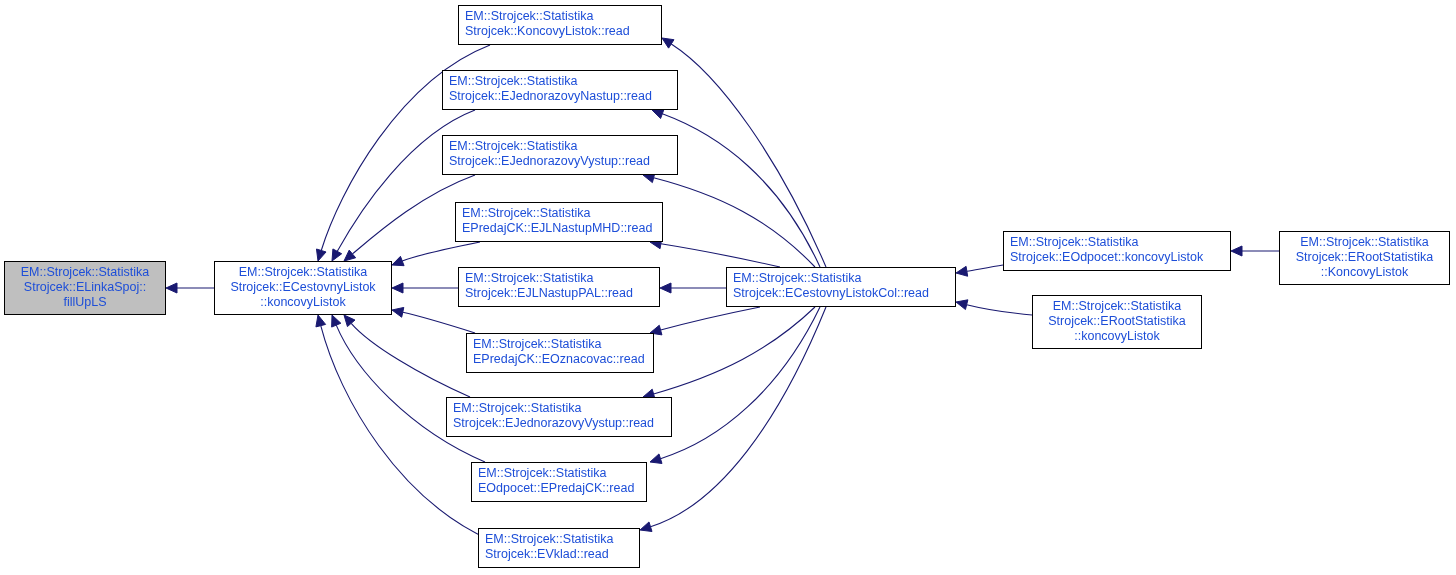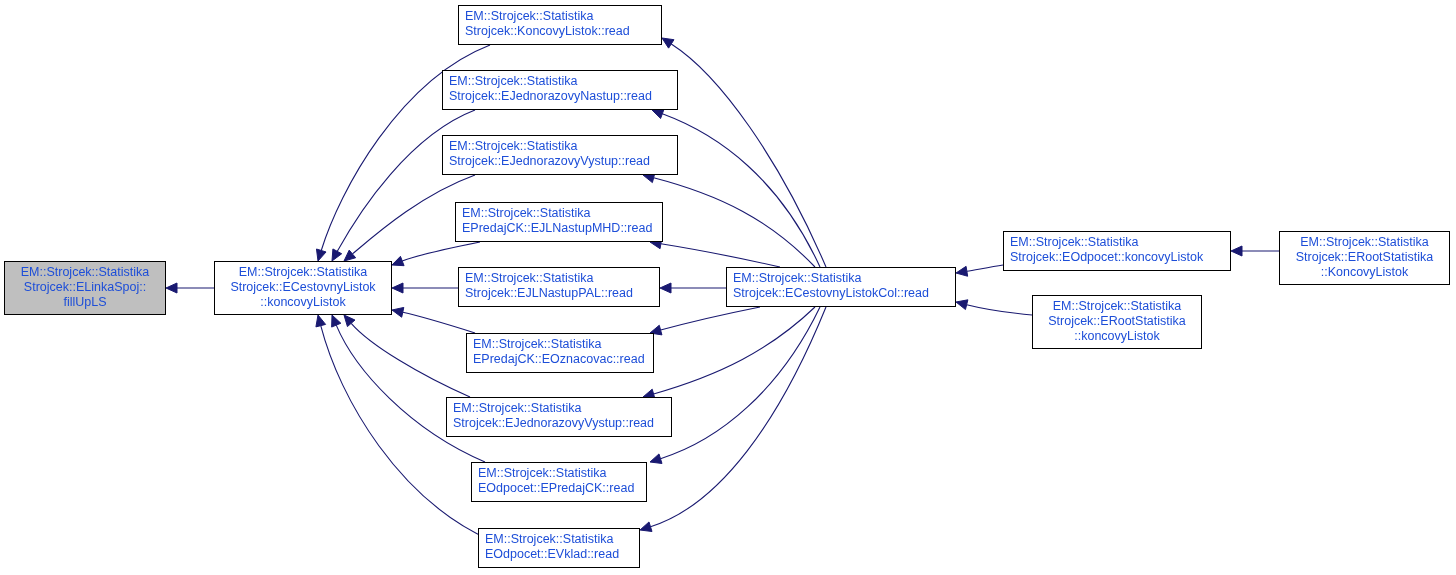--- a/index.html
+++ b/index.html
@@ -98,21 +98,21 @@
     <div class="node" style="left: 446px; top: 397px; width: 226px; height: 40px;">
       <span class="l l1">EM::Strojcek::Statistika</span>
       <span class="l">Strojcek::EJednorazovyVystup::read</span>
     </div>
     <div class="node" style="left: 471px; top: 462px; width: 176px; height: 40px;">
       <span class="l l1">EM::Strojcek::Statistika</span>
       <span class="l">EOdpocet::EPredajCK::read</span>
     </div>
     <div class="node" style="left: 478px; top: 528px; width: 162px; height: 40px;">
       <span class="l l1">EM::Strojcek::Statistika</span>
-      <span class="l">EOdpocet::EVklad::read</span>
+      <span class="l">Strojcek::EVklad::read</span>
     </div>
     <div class="node" style="left: 726px; top: 267px; width: 230px; height: 40px;">
       <span class="l l1">EM::Strojcek::Statistika</span>
       <span class="l">Strojcek::ECestovnyListokCol::read</span>
     </div>
     <div class="node" style="left: 1003px; top: 231px; width: 228px; height: 40px;">
       <span class="l l1">EM::Strojcek::Statistika</span>
       <span class="l">Strojcek::EOdpocet::koncovyListok</span>
     </div>
     <div class="node c" style="left: 1032px; top: 295px; width: 170px; height: 54px;">

